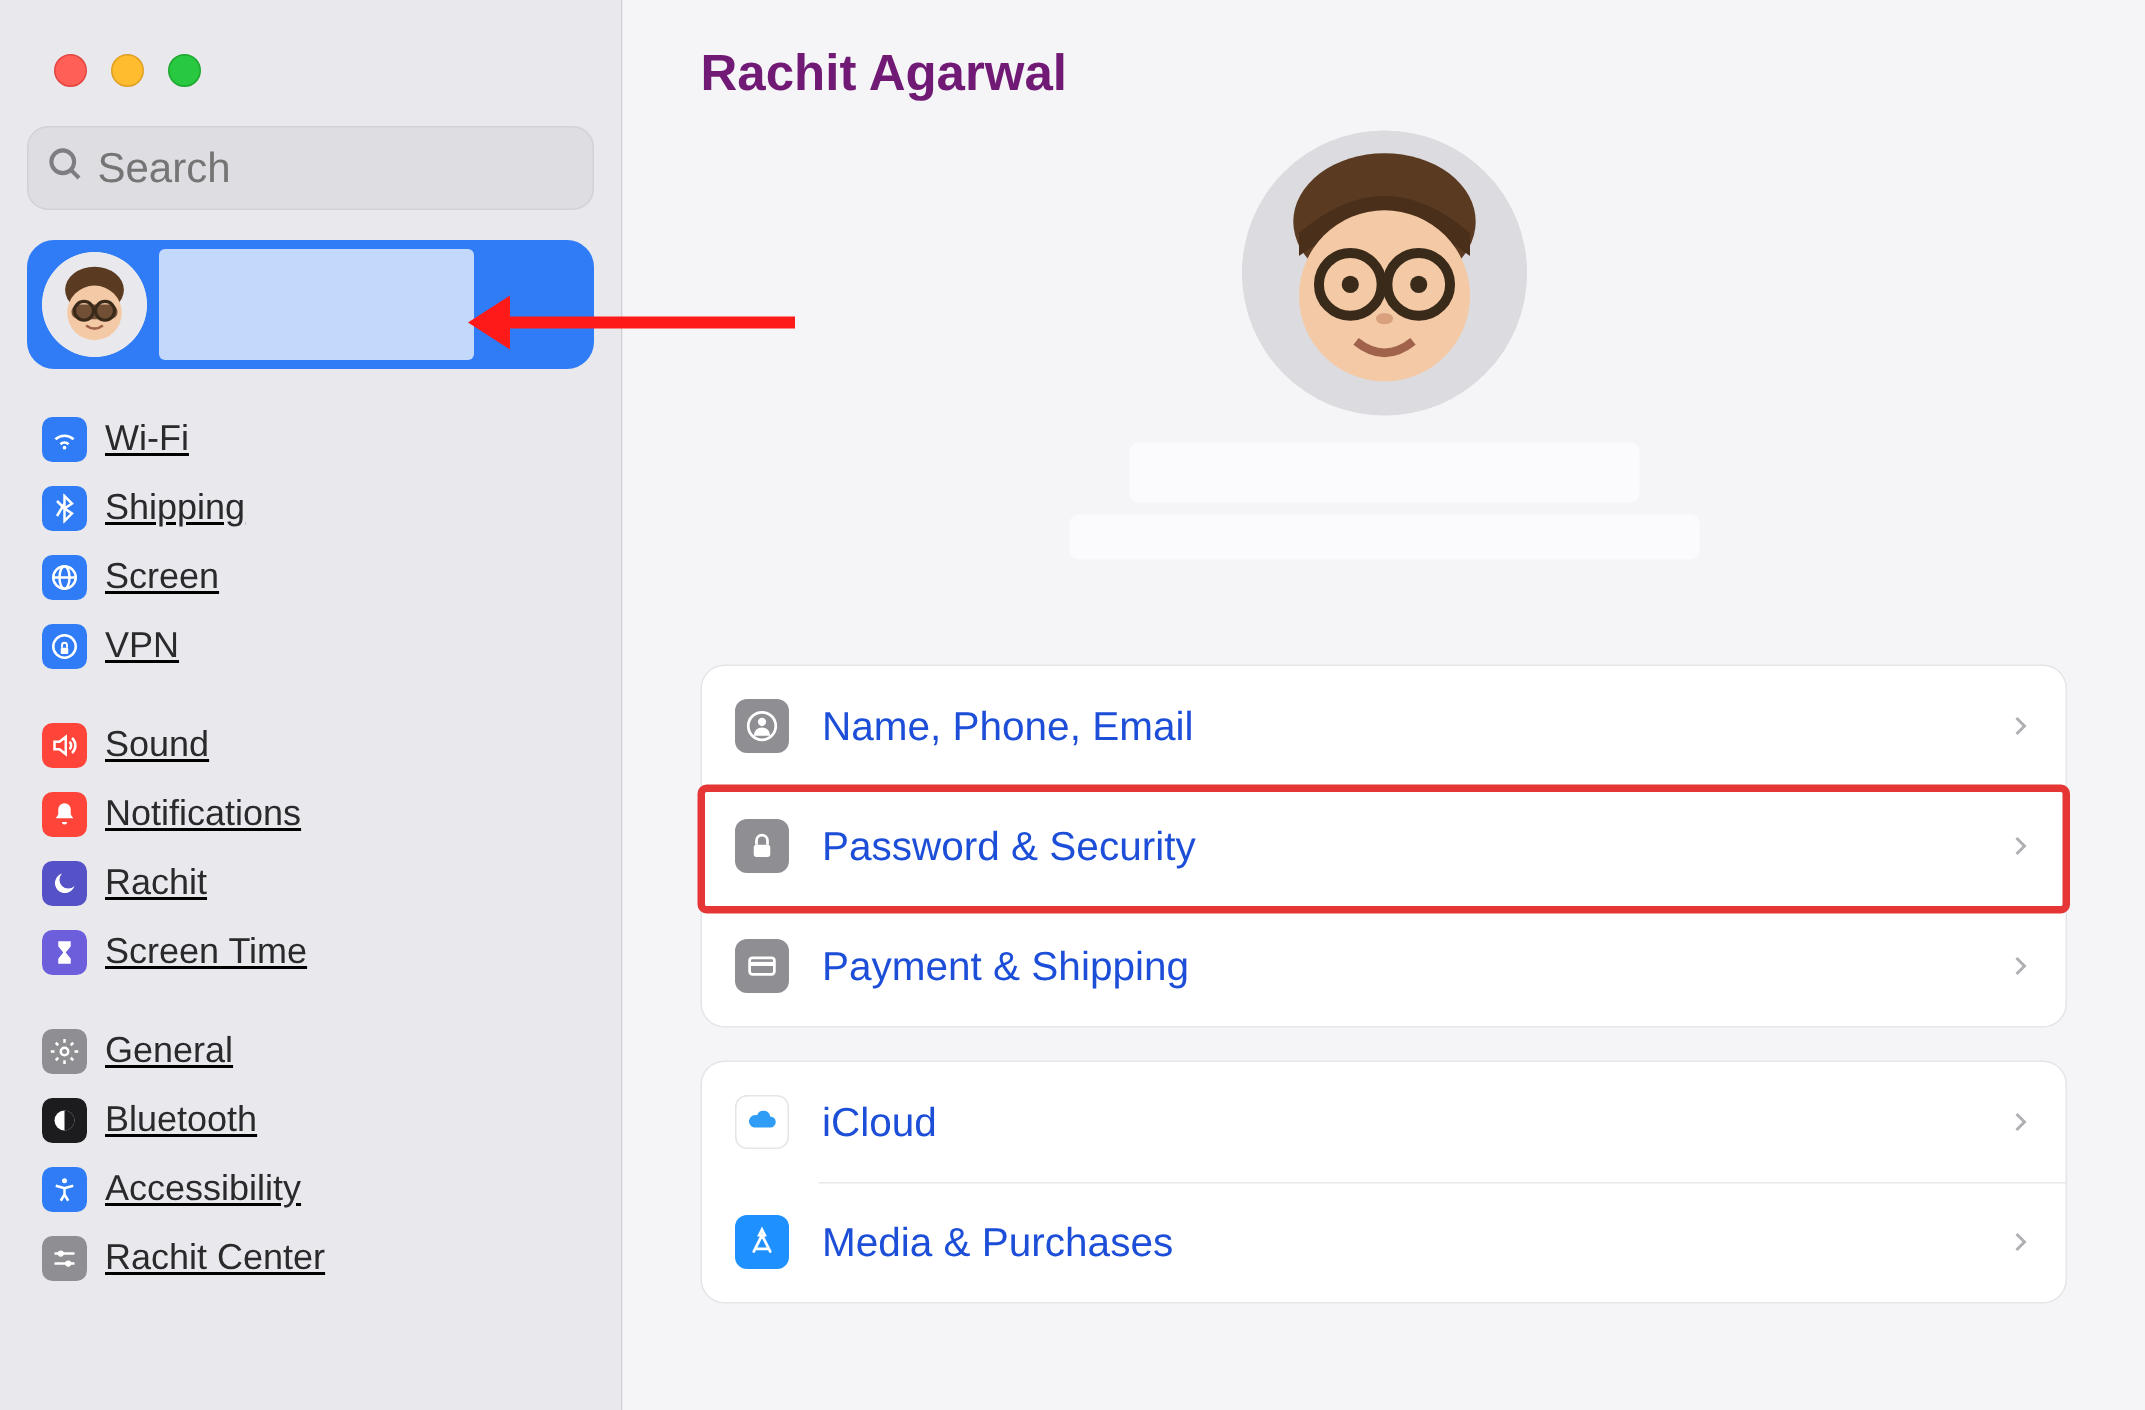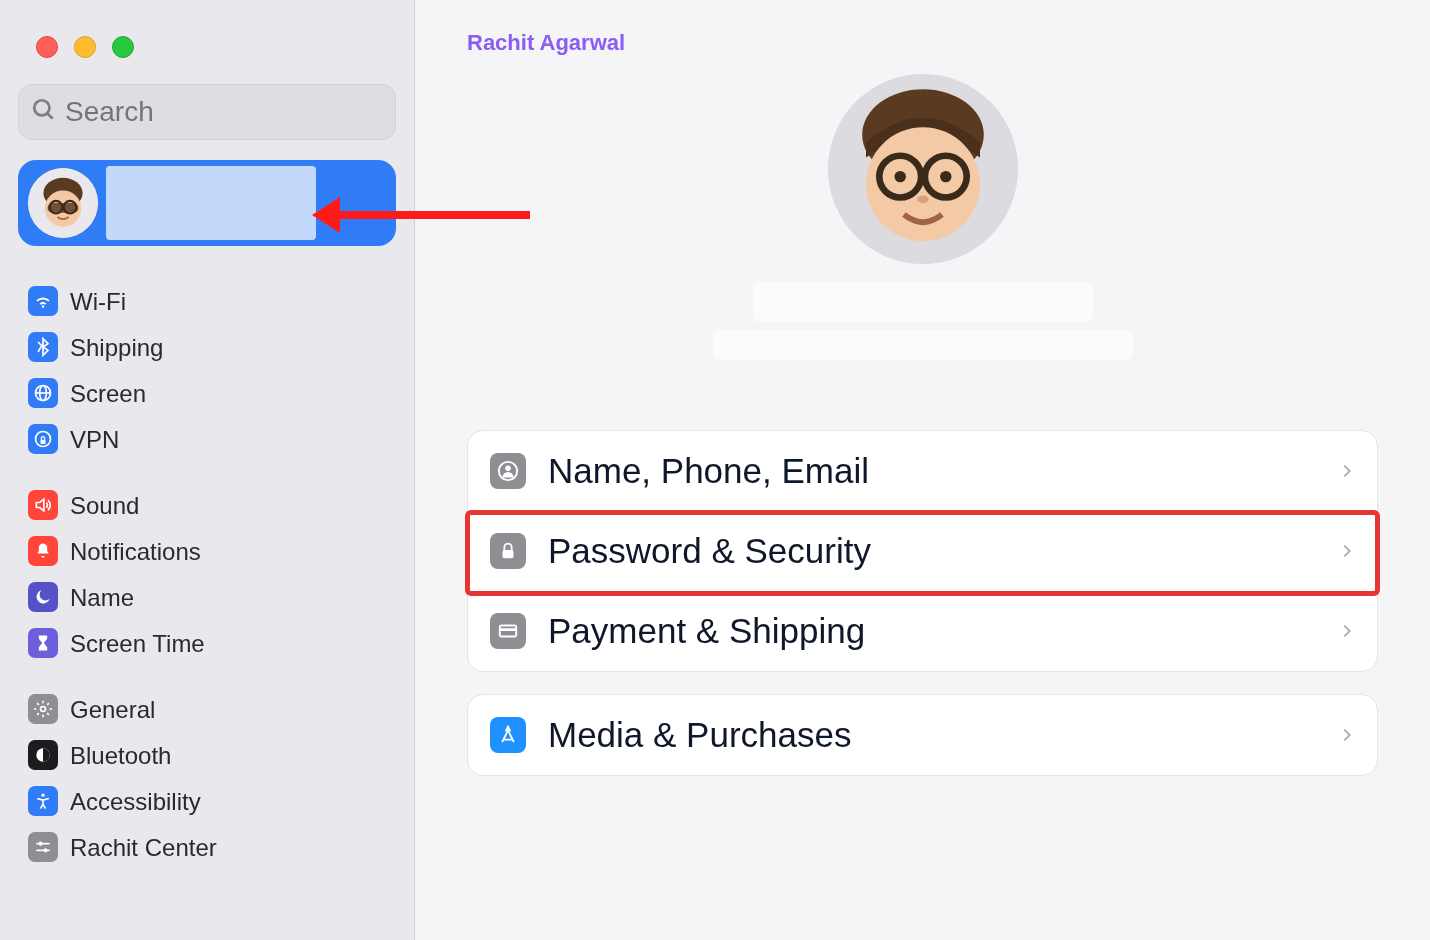--- a/index.html
+++ b/index.html
@@ -17,47 +17,47 @@
 
   .search-box { display:flex; align-items:center; background:#dedde2; border:1px solid #d2d1d6; border-radius:14px; height:56px; padding:0 12px; margin-bottom:20px;}
   .search-box svg { width:26px; height:26px; stroke:#7e7d82; fill:none; stroke-width:2.5; }
   .search-box input { border:none; background:transparent; outline:none; font-size:28px; color:#7e7d82; margin-left:8px; width:100%; }
 
   .account-tile { position:relative; display:flex; align-items:center; background:#2f7cf6; border-radius:18px; height:86px; padding:8px 10px; margin-bottom:24px;}
   .account-avatar { width:70px; height:70px; border-radius:50%; background:#e9e9ed; display:flex; align-items:center; justify-content:center; overflow:hidden;}
   .account-redact { margin-left:8px; width:210px; height:74px; background:#c2d9fc; border-radius:4px;}
 
   .nav-group { margin-bottom: 20px; }
-  .nav-item { display:flex; align-items:flex-end; height:46px; padding:0 10px; border-radius:10px; cursor:default;}
+  .nav-item { display:flex; align-items:center; height:46px; padding:0 10px; border-radius:10px; cursor:default;text-decoration:underline;}
   .nav-icon { width:30px; height:30px; border-radius:7px; display:flex; align-items:center; justify-content:center; margin-right:12px; flex-shrink:0;}
   .nav-icon svg { width:20px; height:20px; fill:white; }
   .nav-label { font-size:24px; color:#2a2a2c; }
 
   .ic-blue { background:#2f7cf6; }
   .ic-red { background:#ff4539; }
   .ic-purple { background:#6d5fdb; }
   .ic-darkpurple { background:#5552c7; }
   .ic-gray { background:#8e8e93; }
   .ic-black { background:#1c1c1e; }
 
   
   .main { flex:1; background:#f5f5f7; padding: 30px 52px 0 52px; overflow:hidden; position:relative; }
-  .page-title { font-size:22px; font-weight:700; color:#8b5cf6; margin-bottom: 14px; }
+  .page-title { font-size:34px; font-weight:700; color:#701a75; margin-bottom: 14px; }
 
   .avatar-wrap { display:flex; flex-direction:column; align-items:center; margin-top:18px; margin-bottom:70px;}
   .big-avatar { width:190px; height:190px; border-radius:50%; background:#dcdbdf; display:flex; align-items:center; justify-content:center; overflow:hidden;}
   .big-name-redact { width:340px; height:40px; background:#fbfbfd; margin-top:18px; border-radius:6px;}
   .big-email-redact { width:420px; height:30px; background:#fbfbfd; margin-top:8px; border-radius:6px;}
 
   .settings-group { background:#ffffff; border:1px solid #e5e5e9; border-radius:16px; margin-bottom:22px; overflow:visible; position:relative;}
   .settings-row { display:flex; align-items:center; height:80px; padding:0 22px; position:relative; cursor:default;}
   .settings-row + .settings-row::before { content:""; position:absolute; top:0; left:78px; right:0; height:1px; background:#e8e8ec; }
   .row-icon { width:36px; height:36px; border-radius:8px; display:flex; align-items:center; justify-content:center; margin-right:22px; flex-shrink:0;}
   .row-icon svg { width:22px; height:22px; fill:white; }
-  .row-label { font-size:35px; color:#0f172a; flex:1; }
+  .row-label { font-size:27px; color:#1d4ed8; flex:1; }
   .chevron { width:16px; height:16px; }
   .chevron svg { width:16px; height:16px; stroke:#b0b0b4; fill:none; stroke-width:3; }
 
   .ic-contact { background:#8e8e93; }
   .ic-lock { background:#8e8e93; }
   .ic-card { background:#8e8e93; }
   .ic-cloud { background:#ffffff; border:1px solid #e5e5e9; }
   .ic-cloud svg { fill:#2f9df5; }
   .ic-appstore { background:#1e90ff; }
 
@@ -165,21 +165,21 @@
             </svg>
           </span>
         <span class="nav-label">Notifications</span>
       </div>
       <div class="nav-item">
         <span class="nav-icon ic-darkpurple">
             <svg viewBox="0 0 24 24">
               <path d="M20 14A8 8 0 1110 4a6 6 0 0010 10z"></path>
             </svg>
           </span>
-        <span class="nav-label">Name</span>
+        <span class="nav-label">Rachit</span>
       </div>
       <div class="nav-item">
         <span class="nav-icon ic-purple">
             <svg viewBox="0 0 24 24">
               <path d="M7 3h10v4l-4 5 4 5v4H7v-4l4-5-4-5V3z" fill="white"></path>
             </svg>
           </span>
         <span class="nav-label">Screen Time</span>
       </div>
     </div>
@@ -285,20 +285,31 @@
         <span class="row-label">Payment &amp; Shipping</span>
         <span class="chevron"><svg viewBox="0 0 24 24">
               <polyline points="8,4 16,12 8,20"></polyline>
             </svg></span>
       </div>
       <div class="highlight-box"></div>
     </div>
 
     <div class="settings-group">
       <div class="settings-row">
+        <span class="row-icon ic-cloud">
+            <svg viewBox="0 0 24 24">
+              <path d="M18 16a4 4 0 000-8 5 5 0 00-9.6-1A4 4 0 006 16h12z"></path>
+            </svg>
+          </span>
+        <span class="row-label">iCloud</span>
+        <span class="chevron"><svg viewBox="0 0 24 24">
+              <polyline points="8,4 16,12 8,20"></polyline>
+            </svg></span>
+      </div>
+      <div class="settings-row">
         <span class="row-icon ic-appstore">
             <svg viewBox="0 0 24 24">
               <path d="M12 3l2 4h-4zM7 17h10M9 13l-3 6m9-6l3 6M12 7l-4 8m4-8l4 8" fill="none" stroke="white" stroke-width="2" stroke-linecap="round"></path>
             </svg>
           </span>
         <span class="row-label">Media &amp; Purchases</span>
         <span class="chevron"><svg viewBox="0 0 24 24">
               <polyline points="8,4 16,12 8,20"></polyline>
             </svg></span>
       </div>

